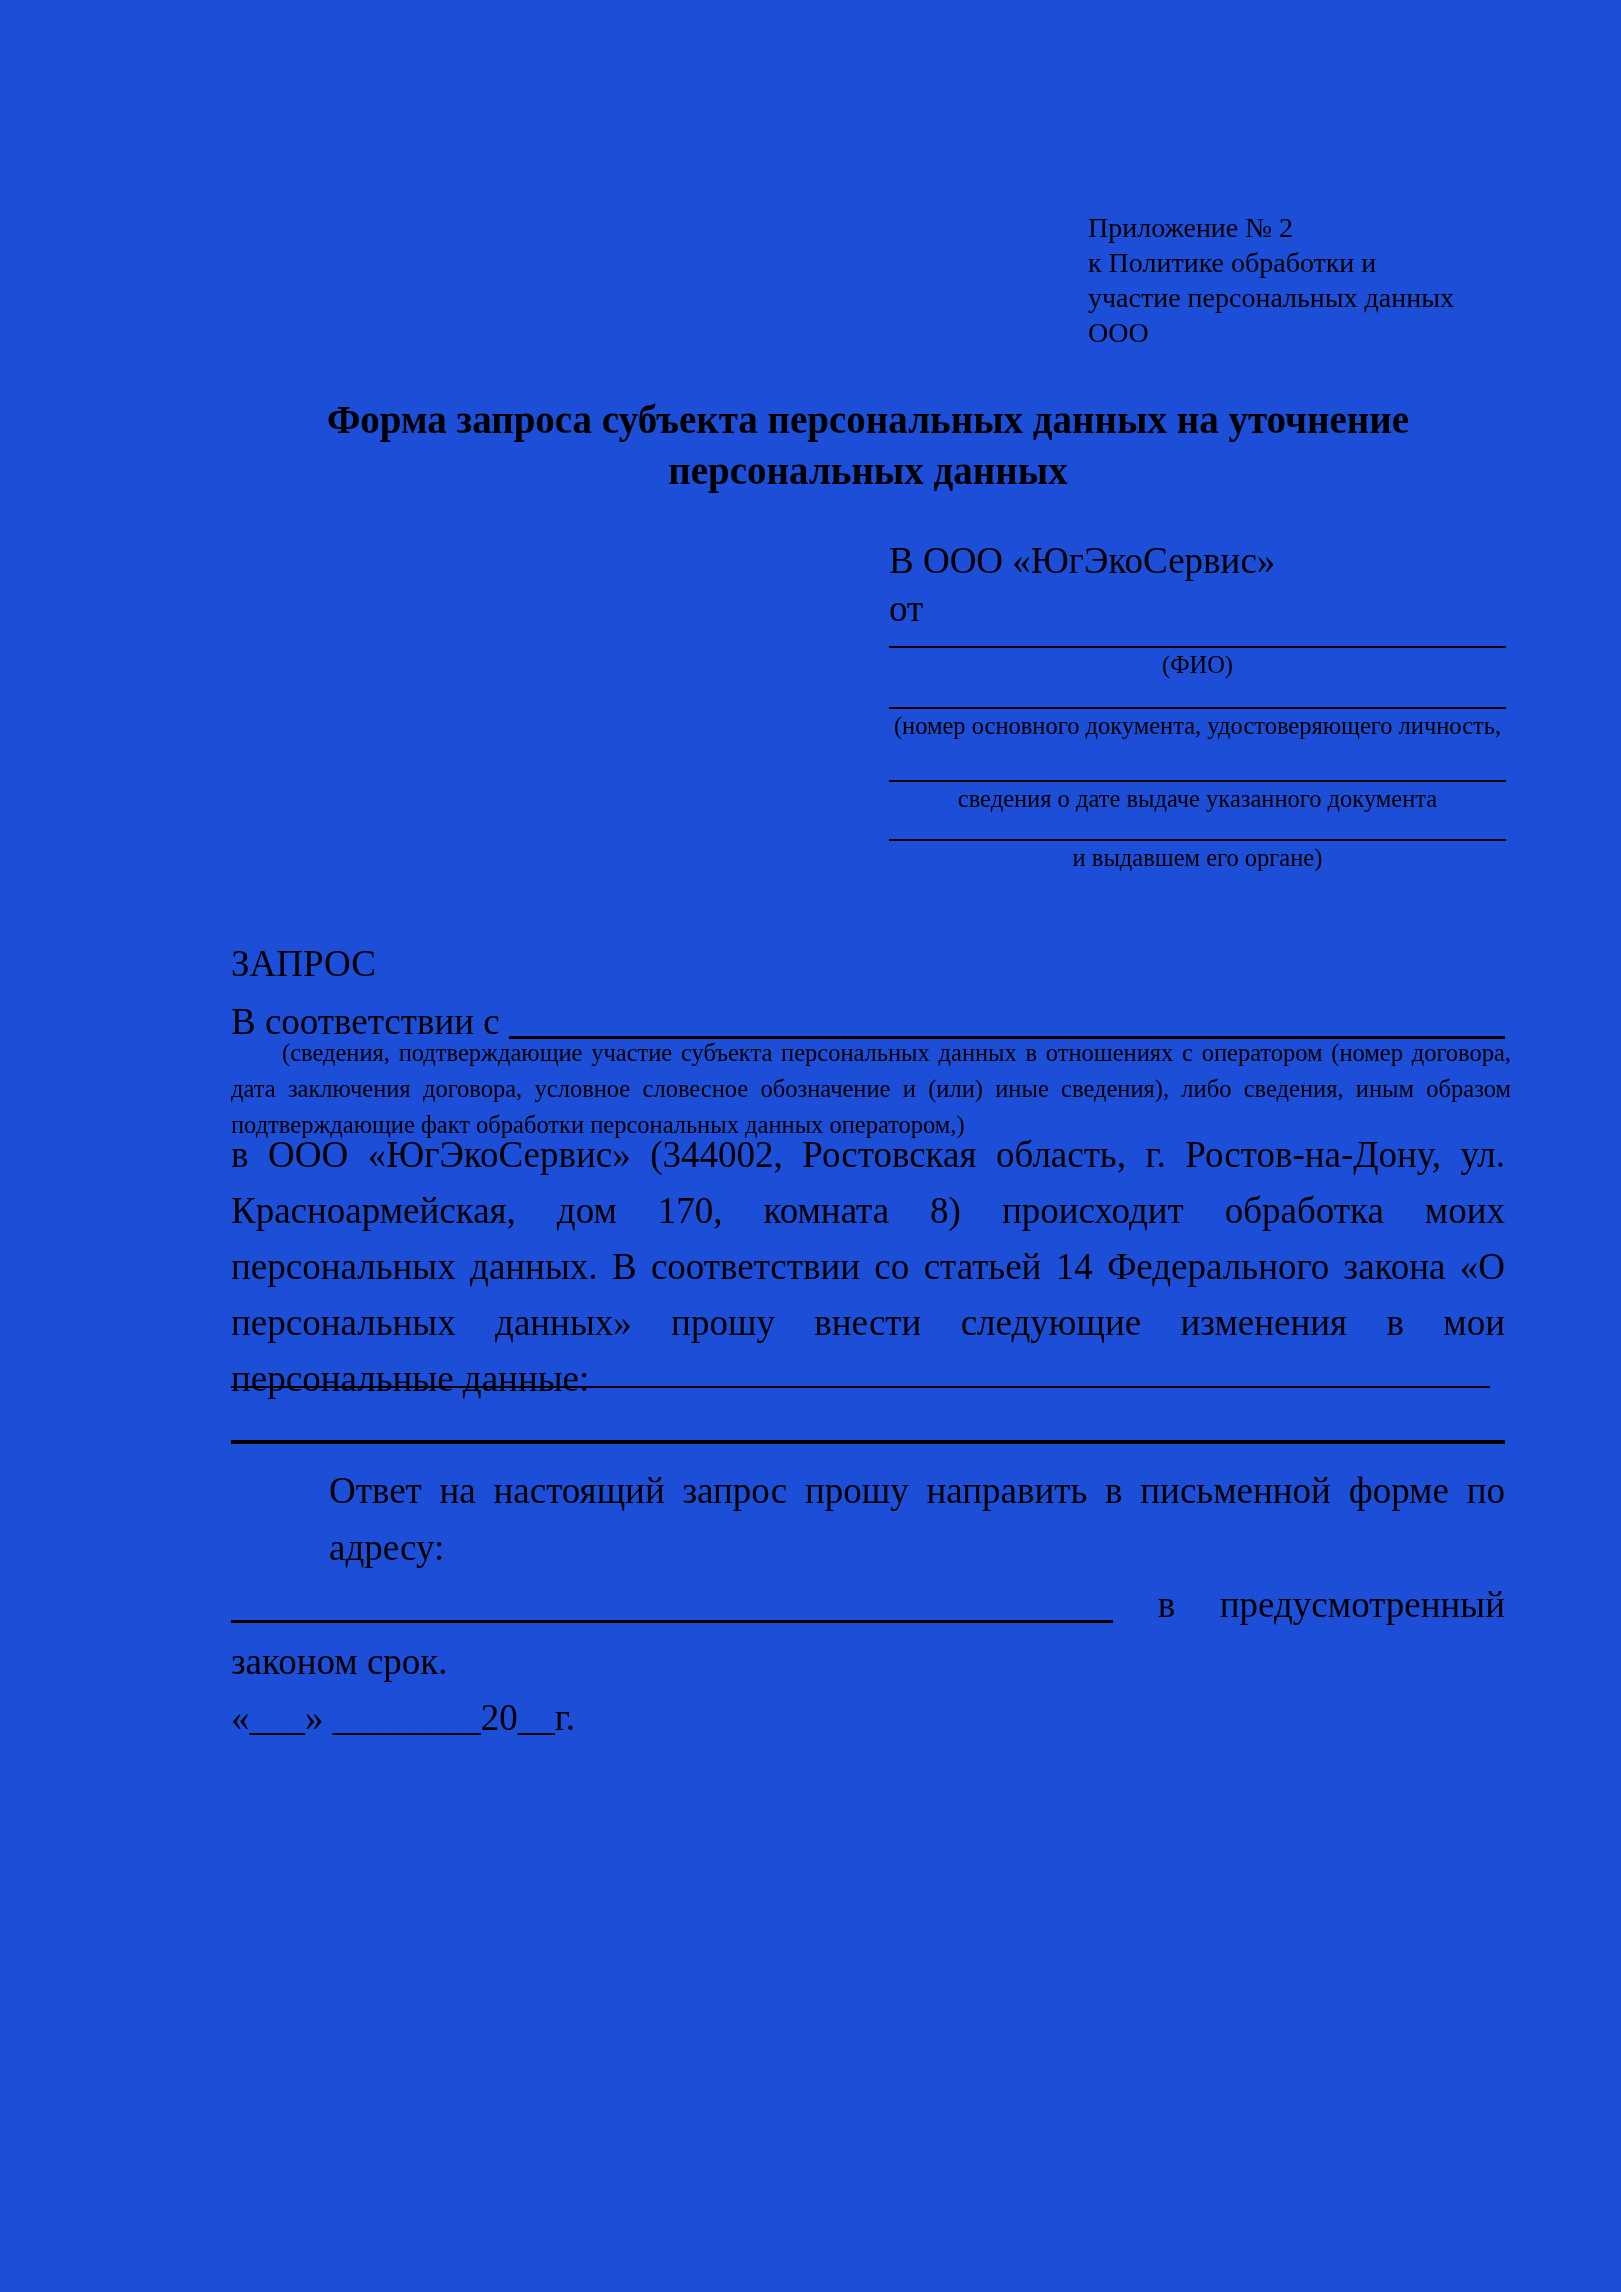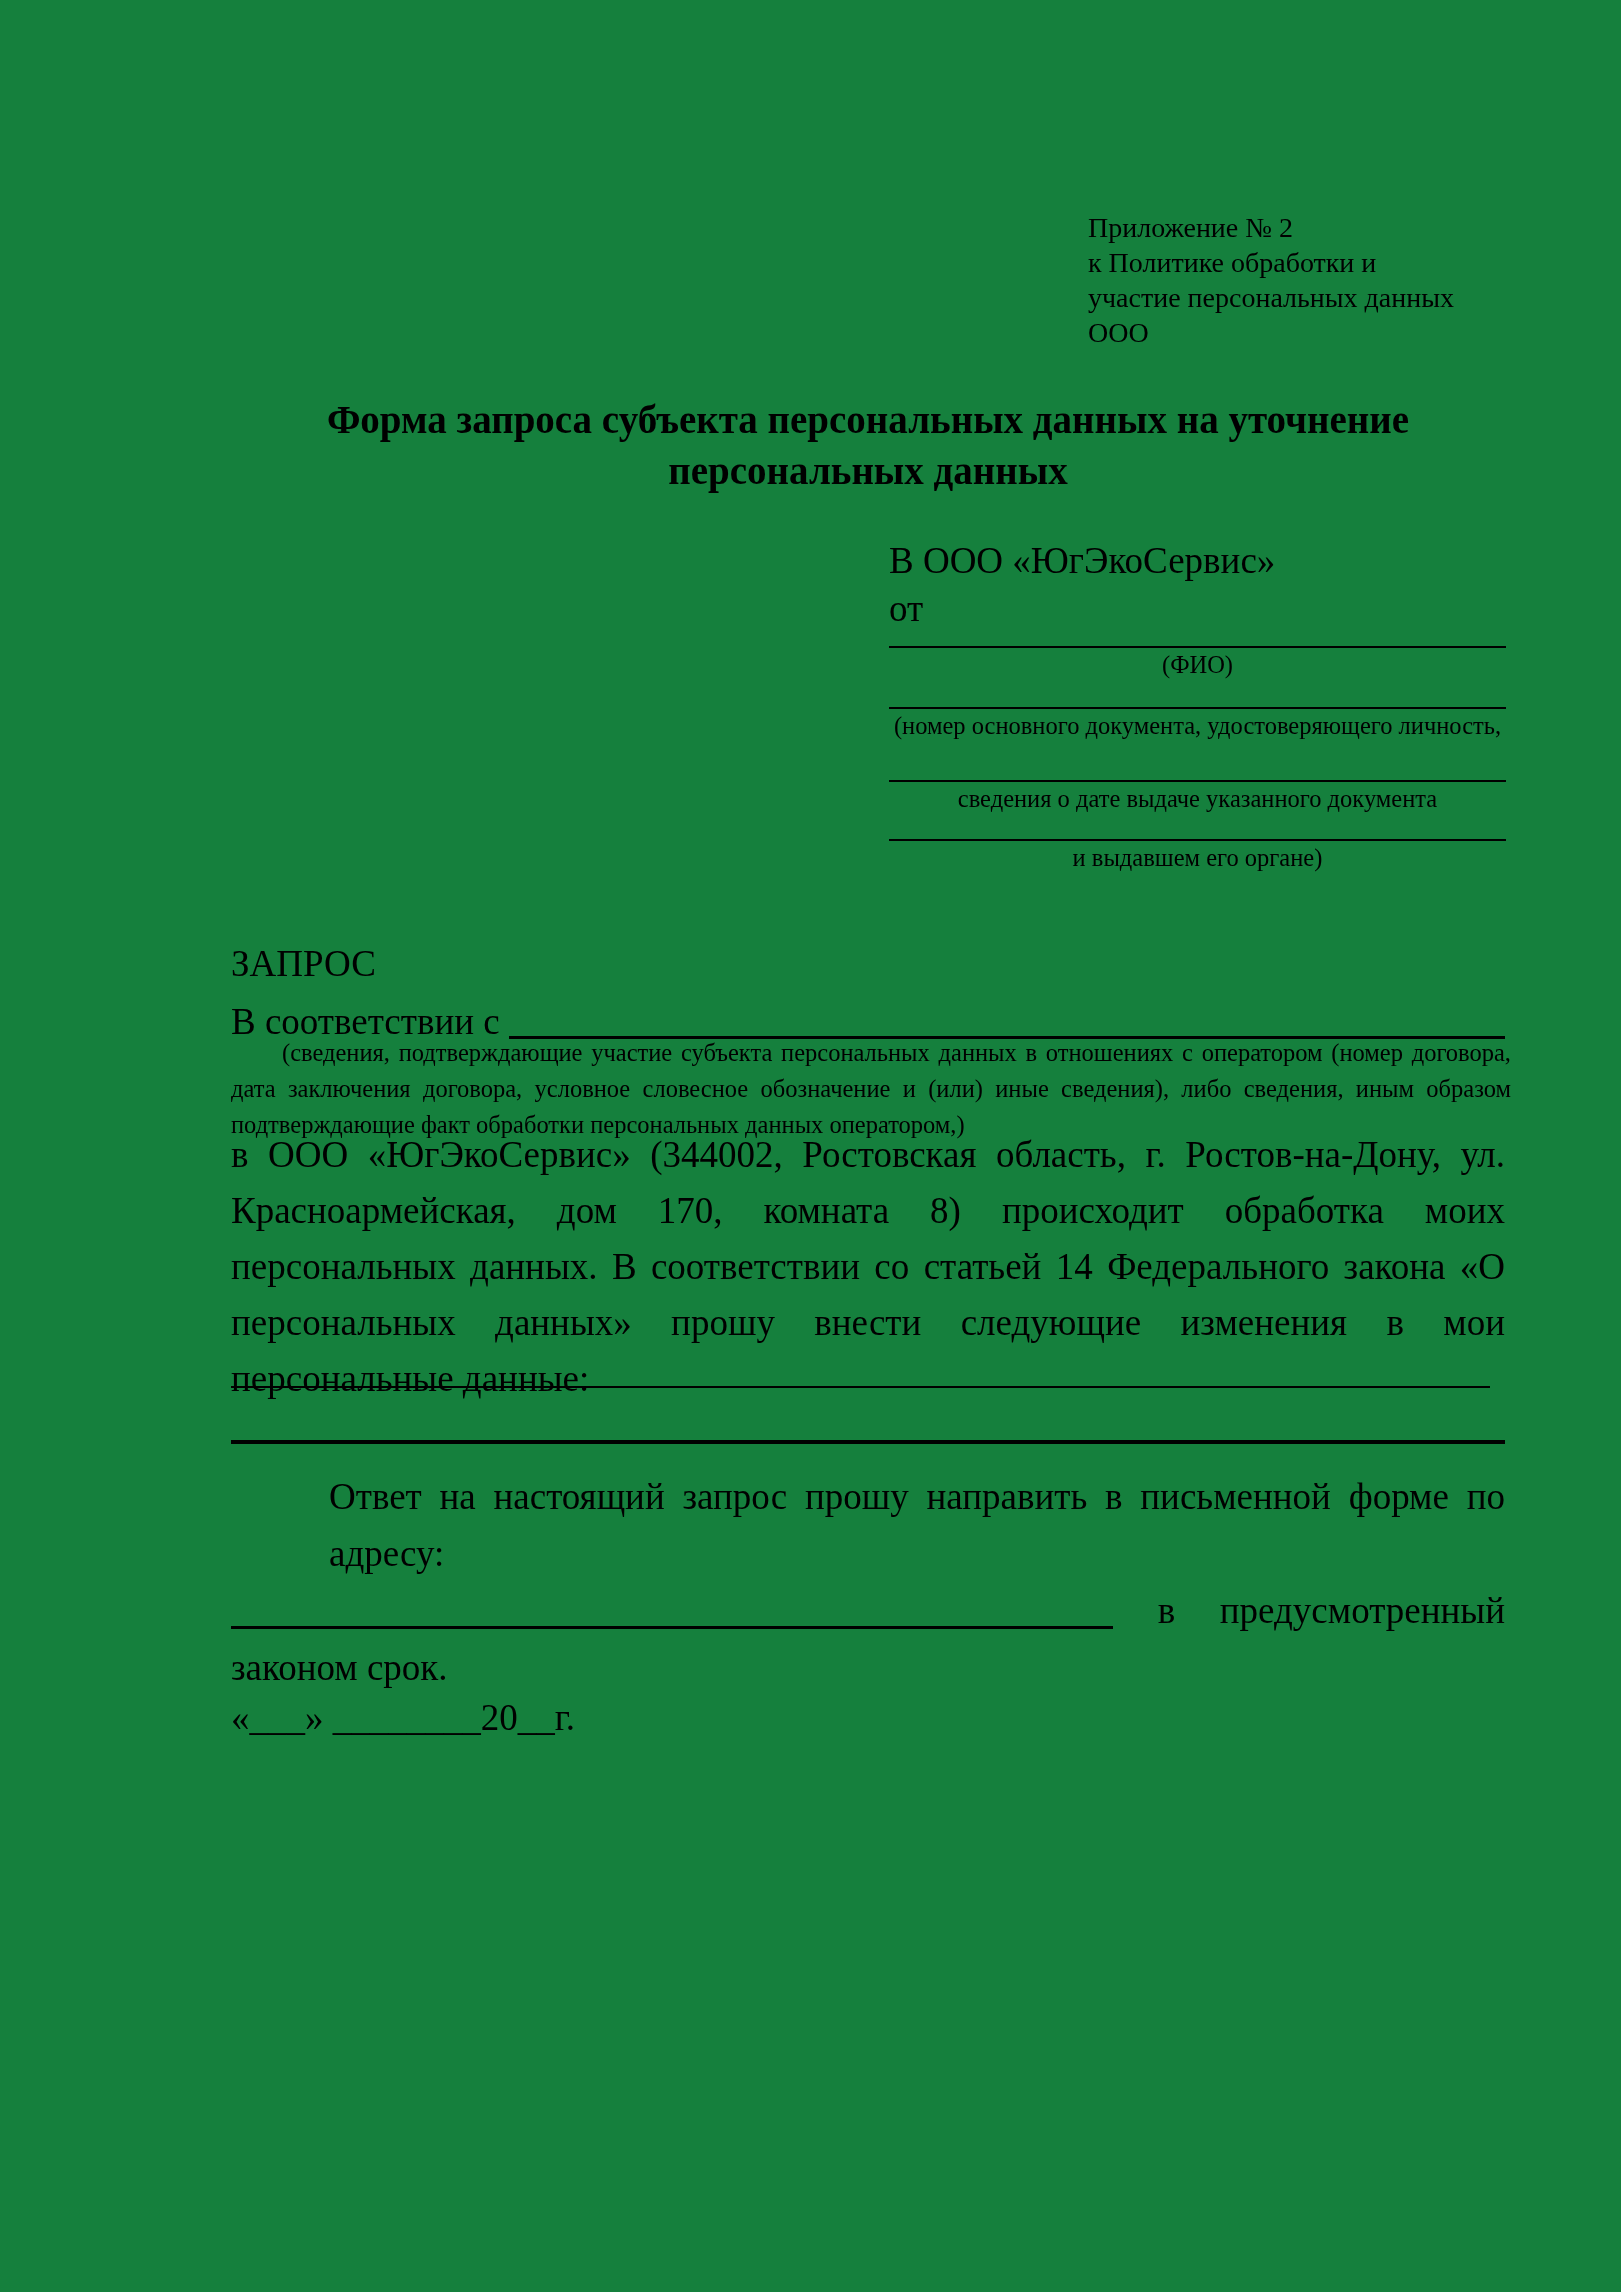--- a/index.html
+++ b/index.html
@@ -1,21 +1,21 @@
 <!DOCTYPE html>
 <html><head>
 <meta charset="utf-8">
 <style>
   * { margin: 0; padding: 0; box-sizing: border-box; }
   html, body { background: #ffffff; }
   .page {
     position: relative;
     width: 1621px;
     height: 2293px;
-    background: #15803d;
+    background: #1d4ed8;
     color: #000000;
     font-family: "Liberation Serif", "DejaVu Serif", serif;
     overflow: hidden;
   }
   .abs { position: absolute; }
 
   .header-block {
     left: 1088px; top: 210px; width: 421px;
     font-size: 28px; line-height: 35px;
   }
@@ -68,21 +68,21 @@
     border-bottom: 2.9px solid #000;
   }
   .blank-line-b {
     left: 231px; top: 1417px; width: 1274px; height: 26.5px;
     border-bottom: 4.9px solid #000;
   }
 
   .answer { left: 231px; top: 1462px; width: 1274px; font-size: 37px; line-height: 57px; }
   .answer-l1 {
     padding-left: 98px;
-    text-align: justify; text-align-last: justify; margin-top: 6px;
+    text-align: justify; text-align-last: justify;
   }
   .answer-l2 {
     display: flex; justify-content: space-between; align-items: flex-end;
     height: 57px;
   }
   .answer-l2 .addr-underline {
     width: 882px; border-bottom: 3.9px solid #000;
     align-self: flex-end; margin-bottom: 9.8px;
   }
   .answer-l3 { }

